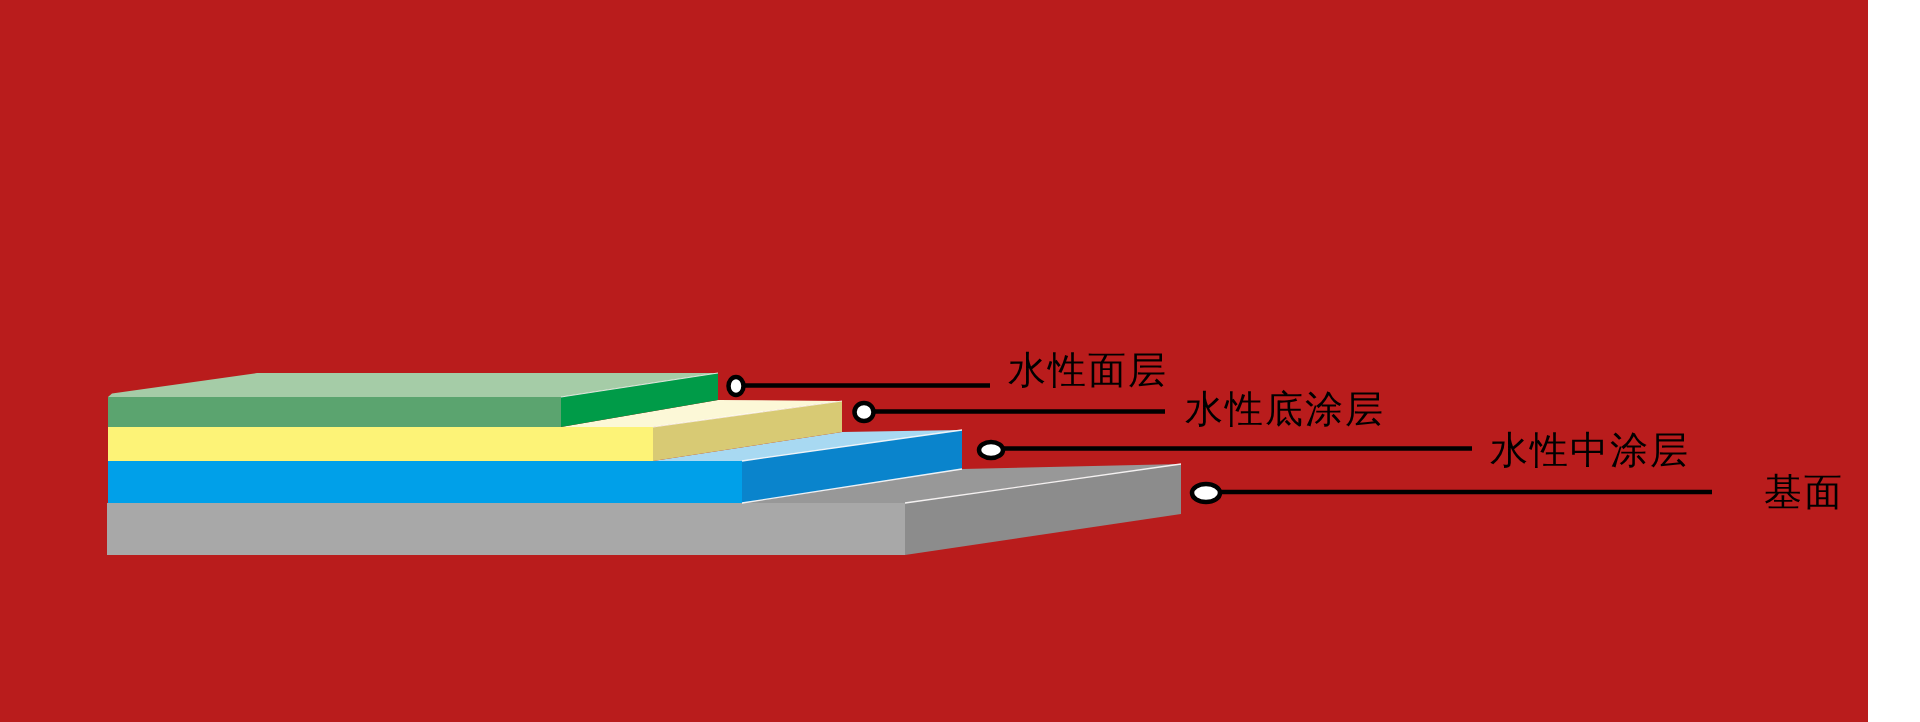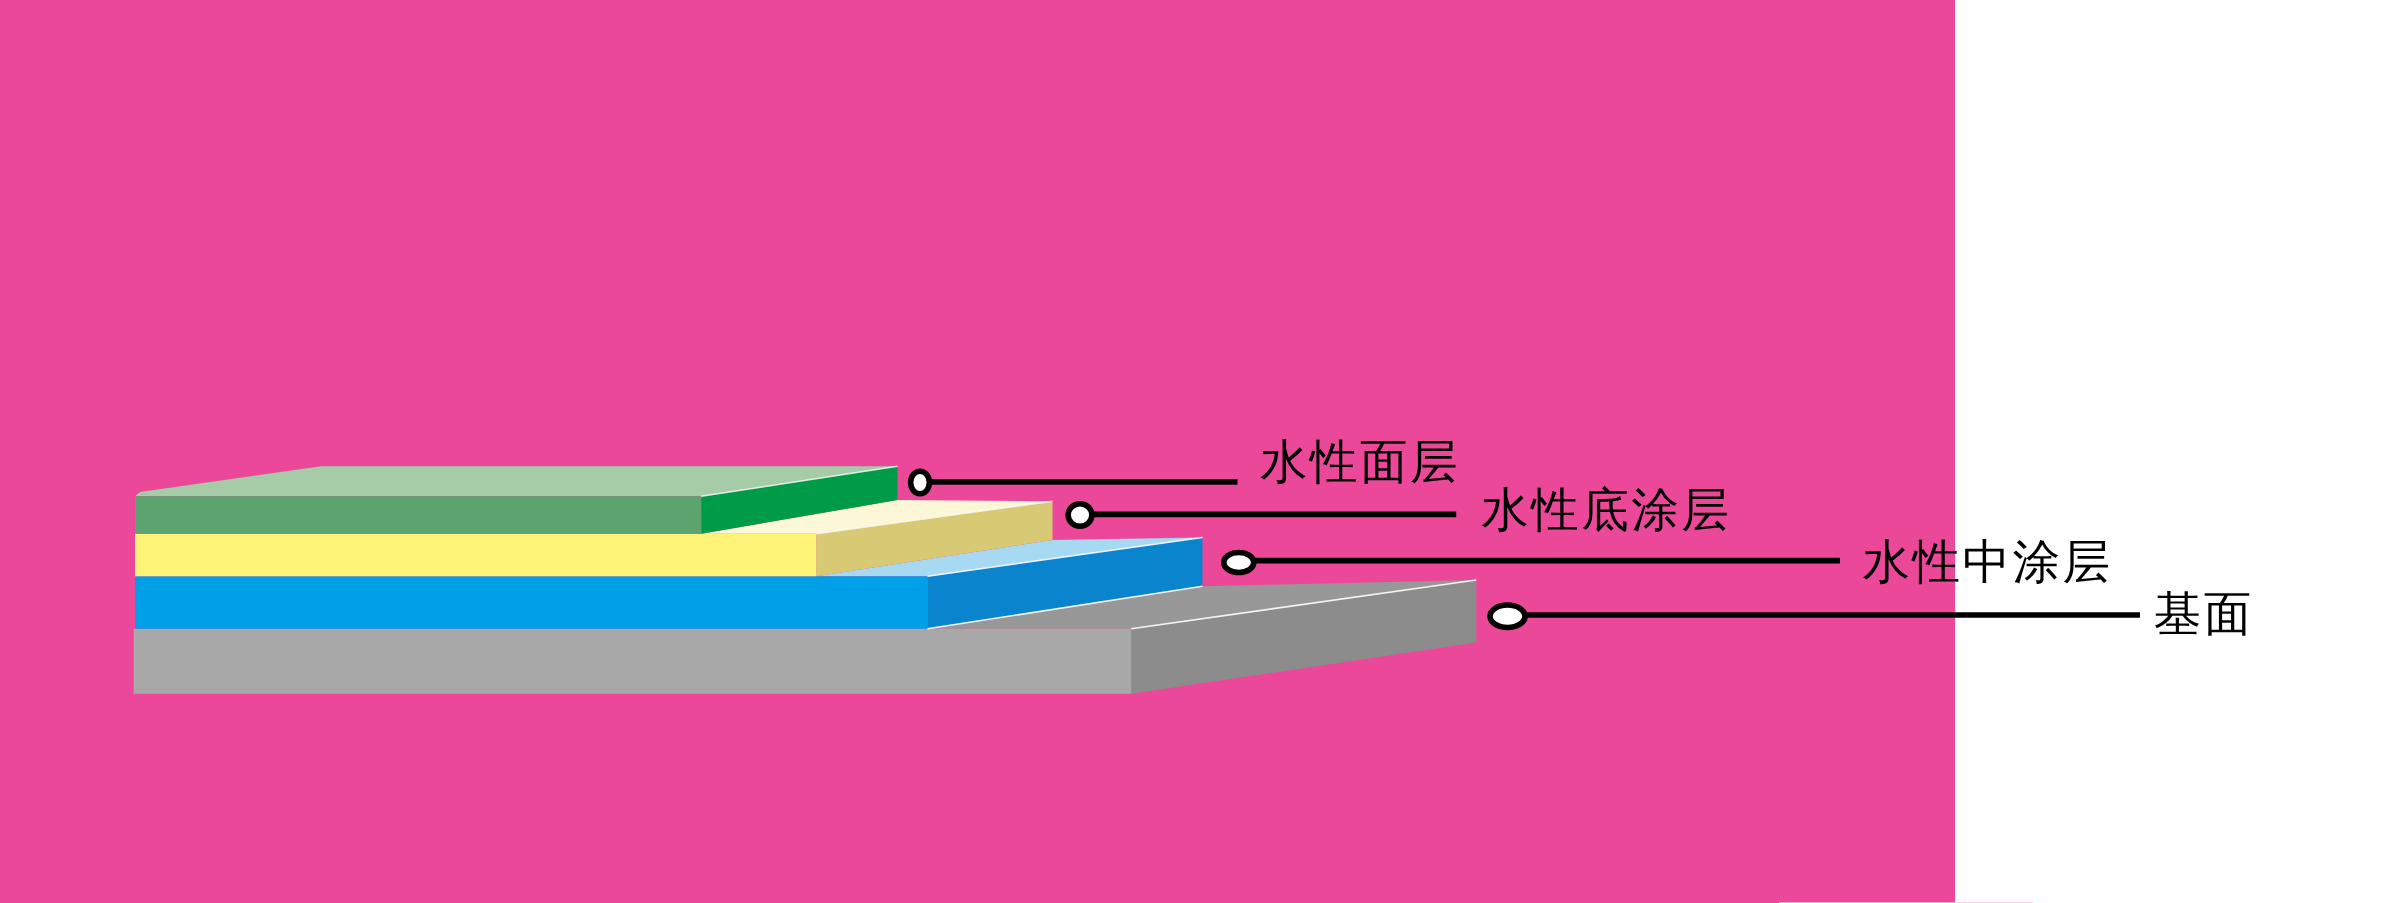--- a/index.html
+++ b/index.html
@@ -6,23 +6,23 @@
     margin: 0;
     padding: 0;
     width: 1920px;
     height: 722px;
     background: #ffffff;
     overflow: hidden;
     font-family: "Liberation Sans", sans-serif;
   }
   .stage {
     position: relative;
-    width: 1564px;
+    width: 1868px;
     height: 722px;
-    background: #ec4899;
+    background: #b91c1c;
   }
   .stage svg {
     position: absolute;
     left: 0;
     top: 0;
   }
   .layer-label {
     position: absolute;
     font-size: 38px;
     letter-spacing: 2px;
@@ -71,15 +71,15 @@
     <ellipse cx="991" cy="450" rx="12" ry="8" stroke-width="4.5" fill="#ffffff" stroke="#000000"></ellipse>
     <ellipse cx="1206" cy="493" rx="14" ry="9" stroke-width="4.5" fill="#ffffff" stroke="#000000"></ellipse>
   </svg>
 
   <div class="layer-label" style="left:1008px; top:351px;">水性面层</div>
 
   <div class="layer-label" style="left:1185px; top:390px;">水性底涂层</div>
 
   <div class="layer-label" style="left:1490px; top:431px;">水性中涂层</div>
 
-  <div class="layer-label" style="left:1723px; top:473px;text-align:right;">基面</div>
+  <div class="layer-label" style="left:1764px; top:473px;text-align:right;">基面</div>
 
 </div>
 
 </body></html>

